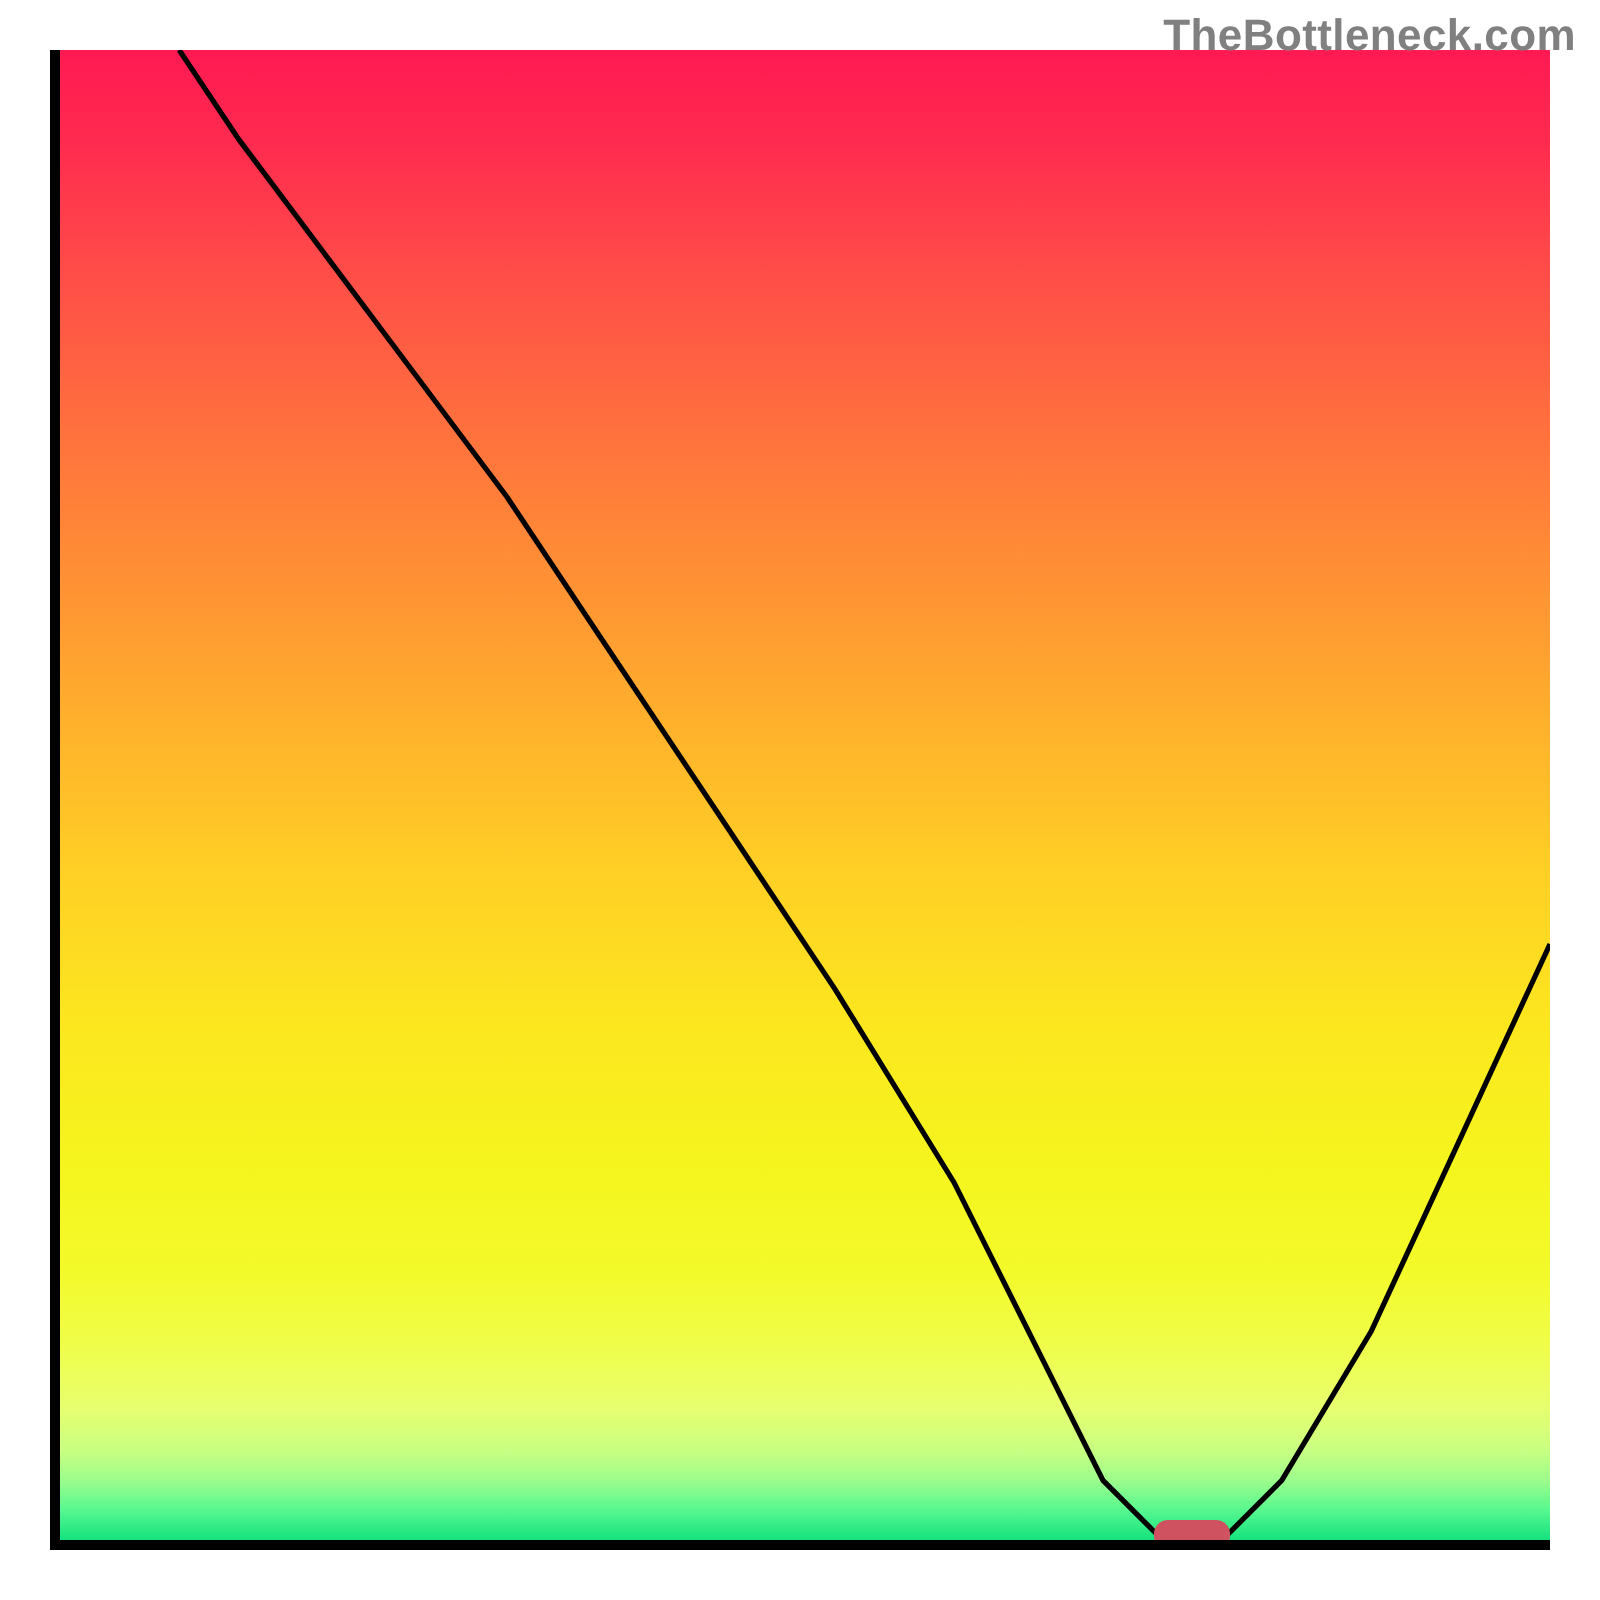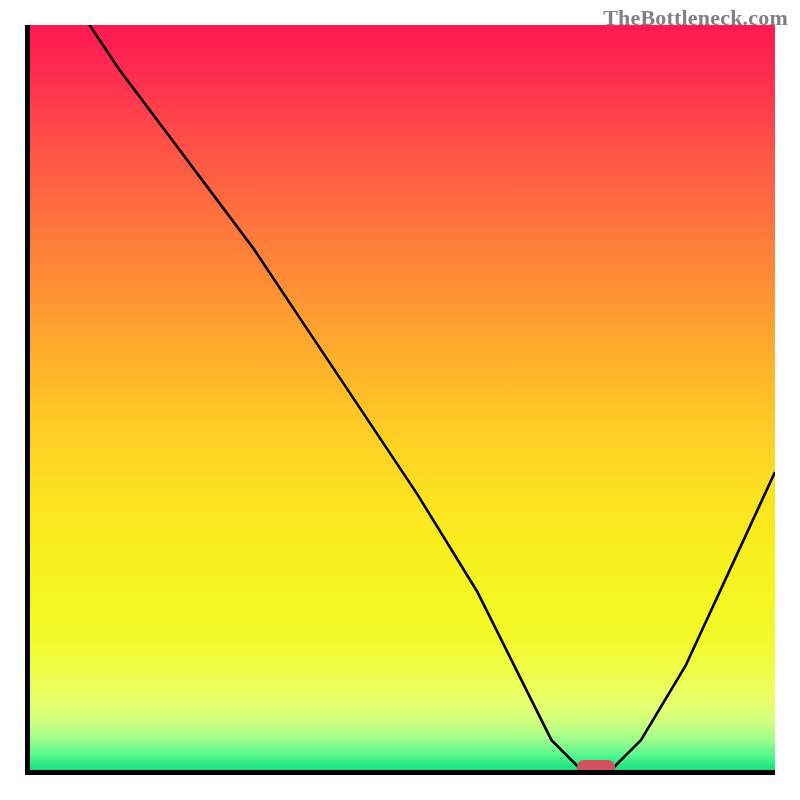--- a/index.html
+++ b/index.html
@@ -17,21 +17,20 @@
   }
   .watermark {
     position: absolute;
     top: 5px;
     right: 12px;
     font-size: 22px;
     font-weight: bold;
     color: #808080;
     letter-spacing: 0.2px;
     z-index: 10;
-    font-family: Liberation Serif, serif;
   }
   .plot-area {
     position: absolute;
     left: 25px;
     top: 25px;
     width: 750px;
     height: 750px;
     border-left: 5px solid #000;
     border-bottom: 5px solid #000;
     box-sizing: border-box;

